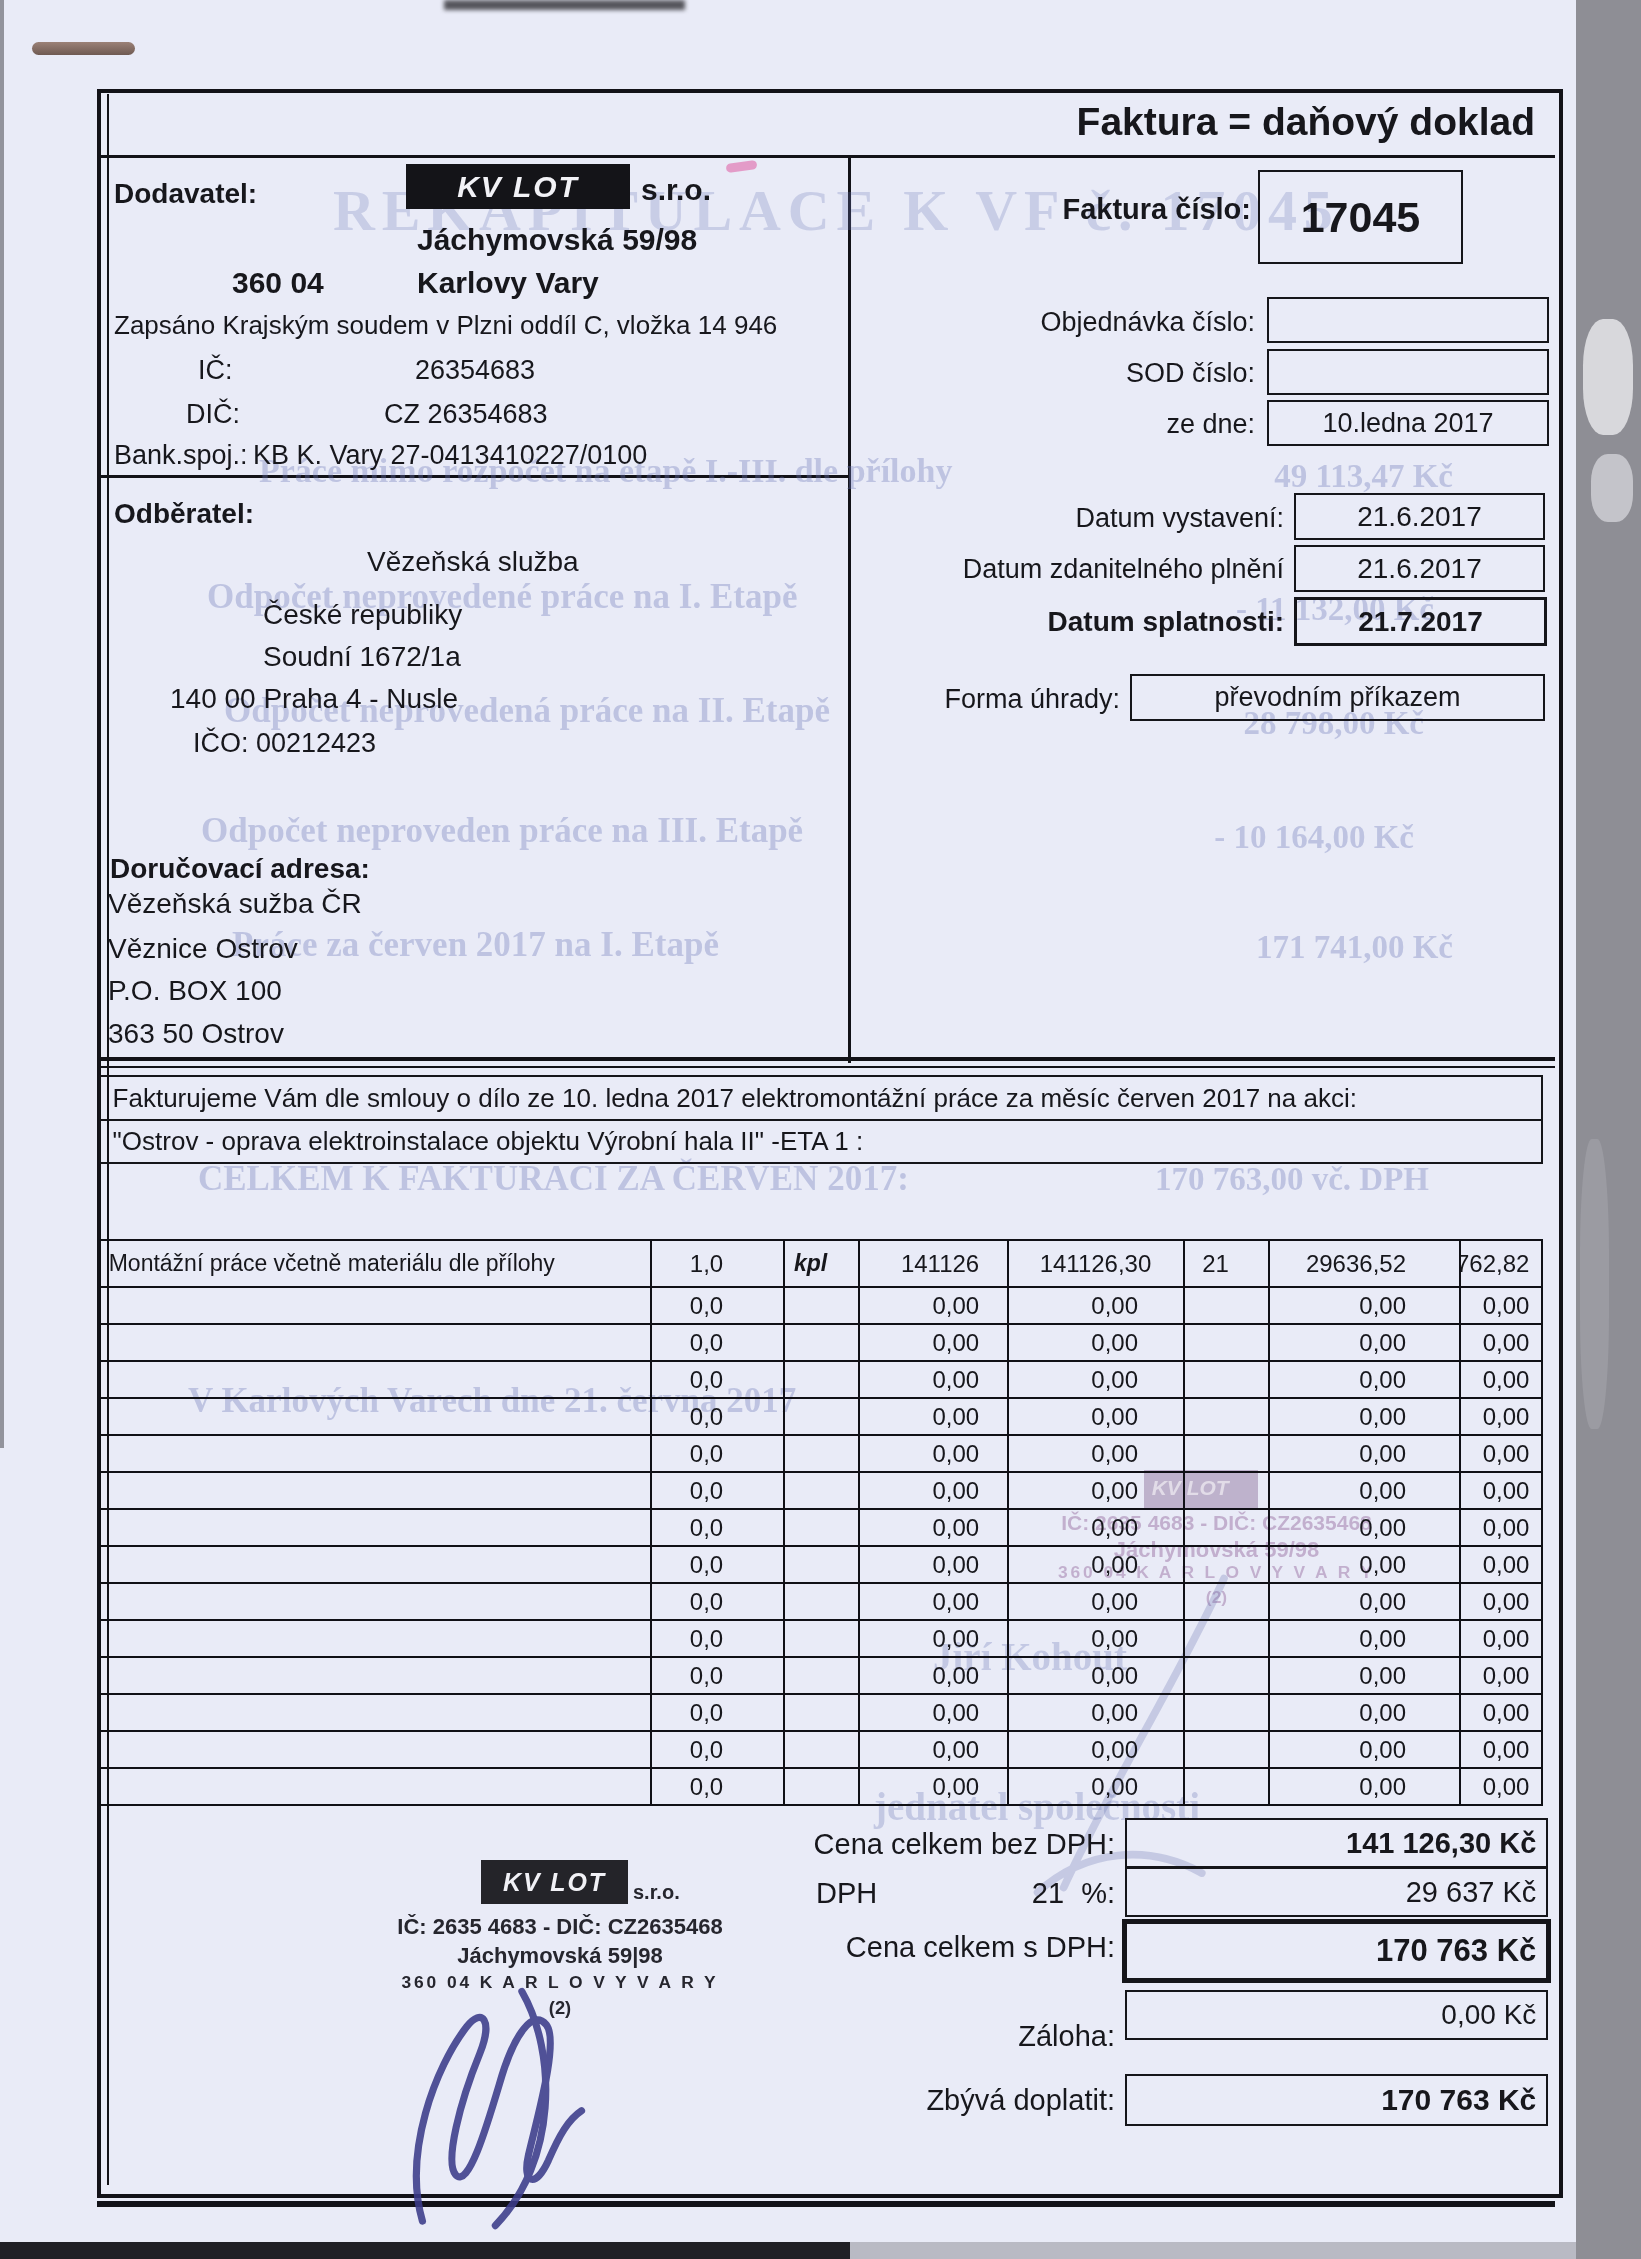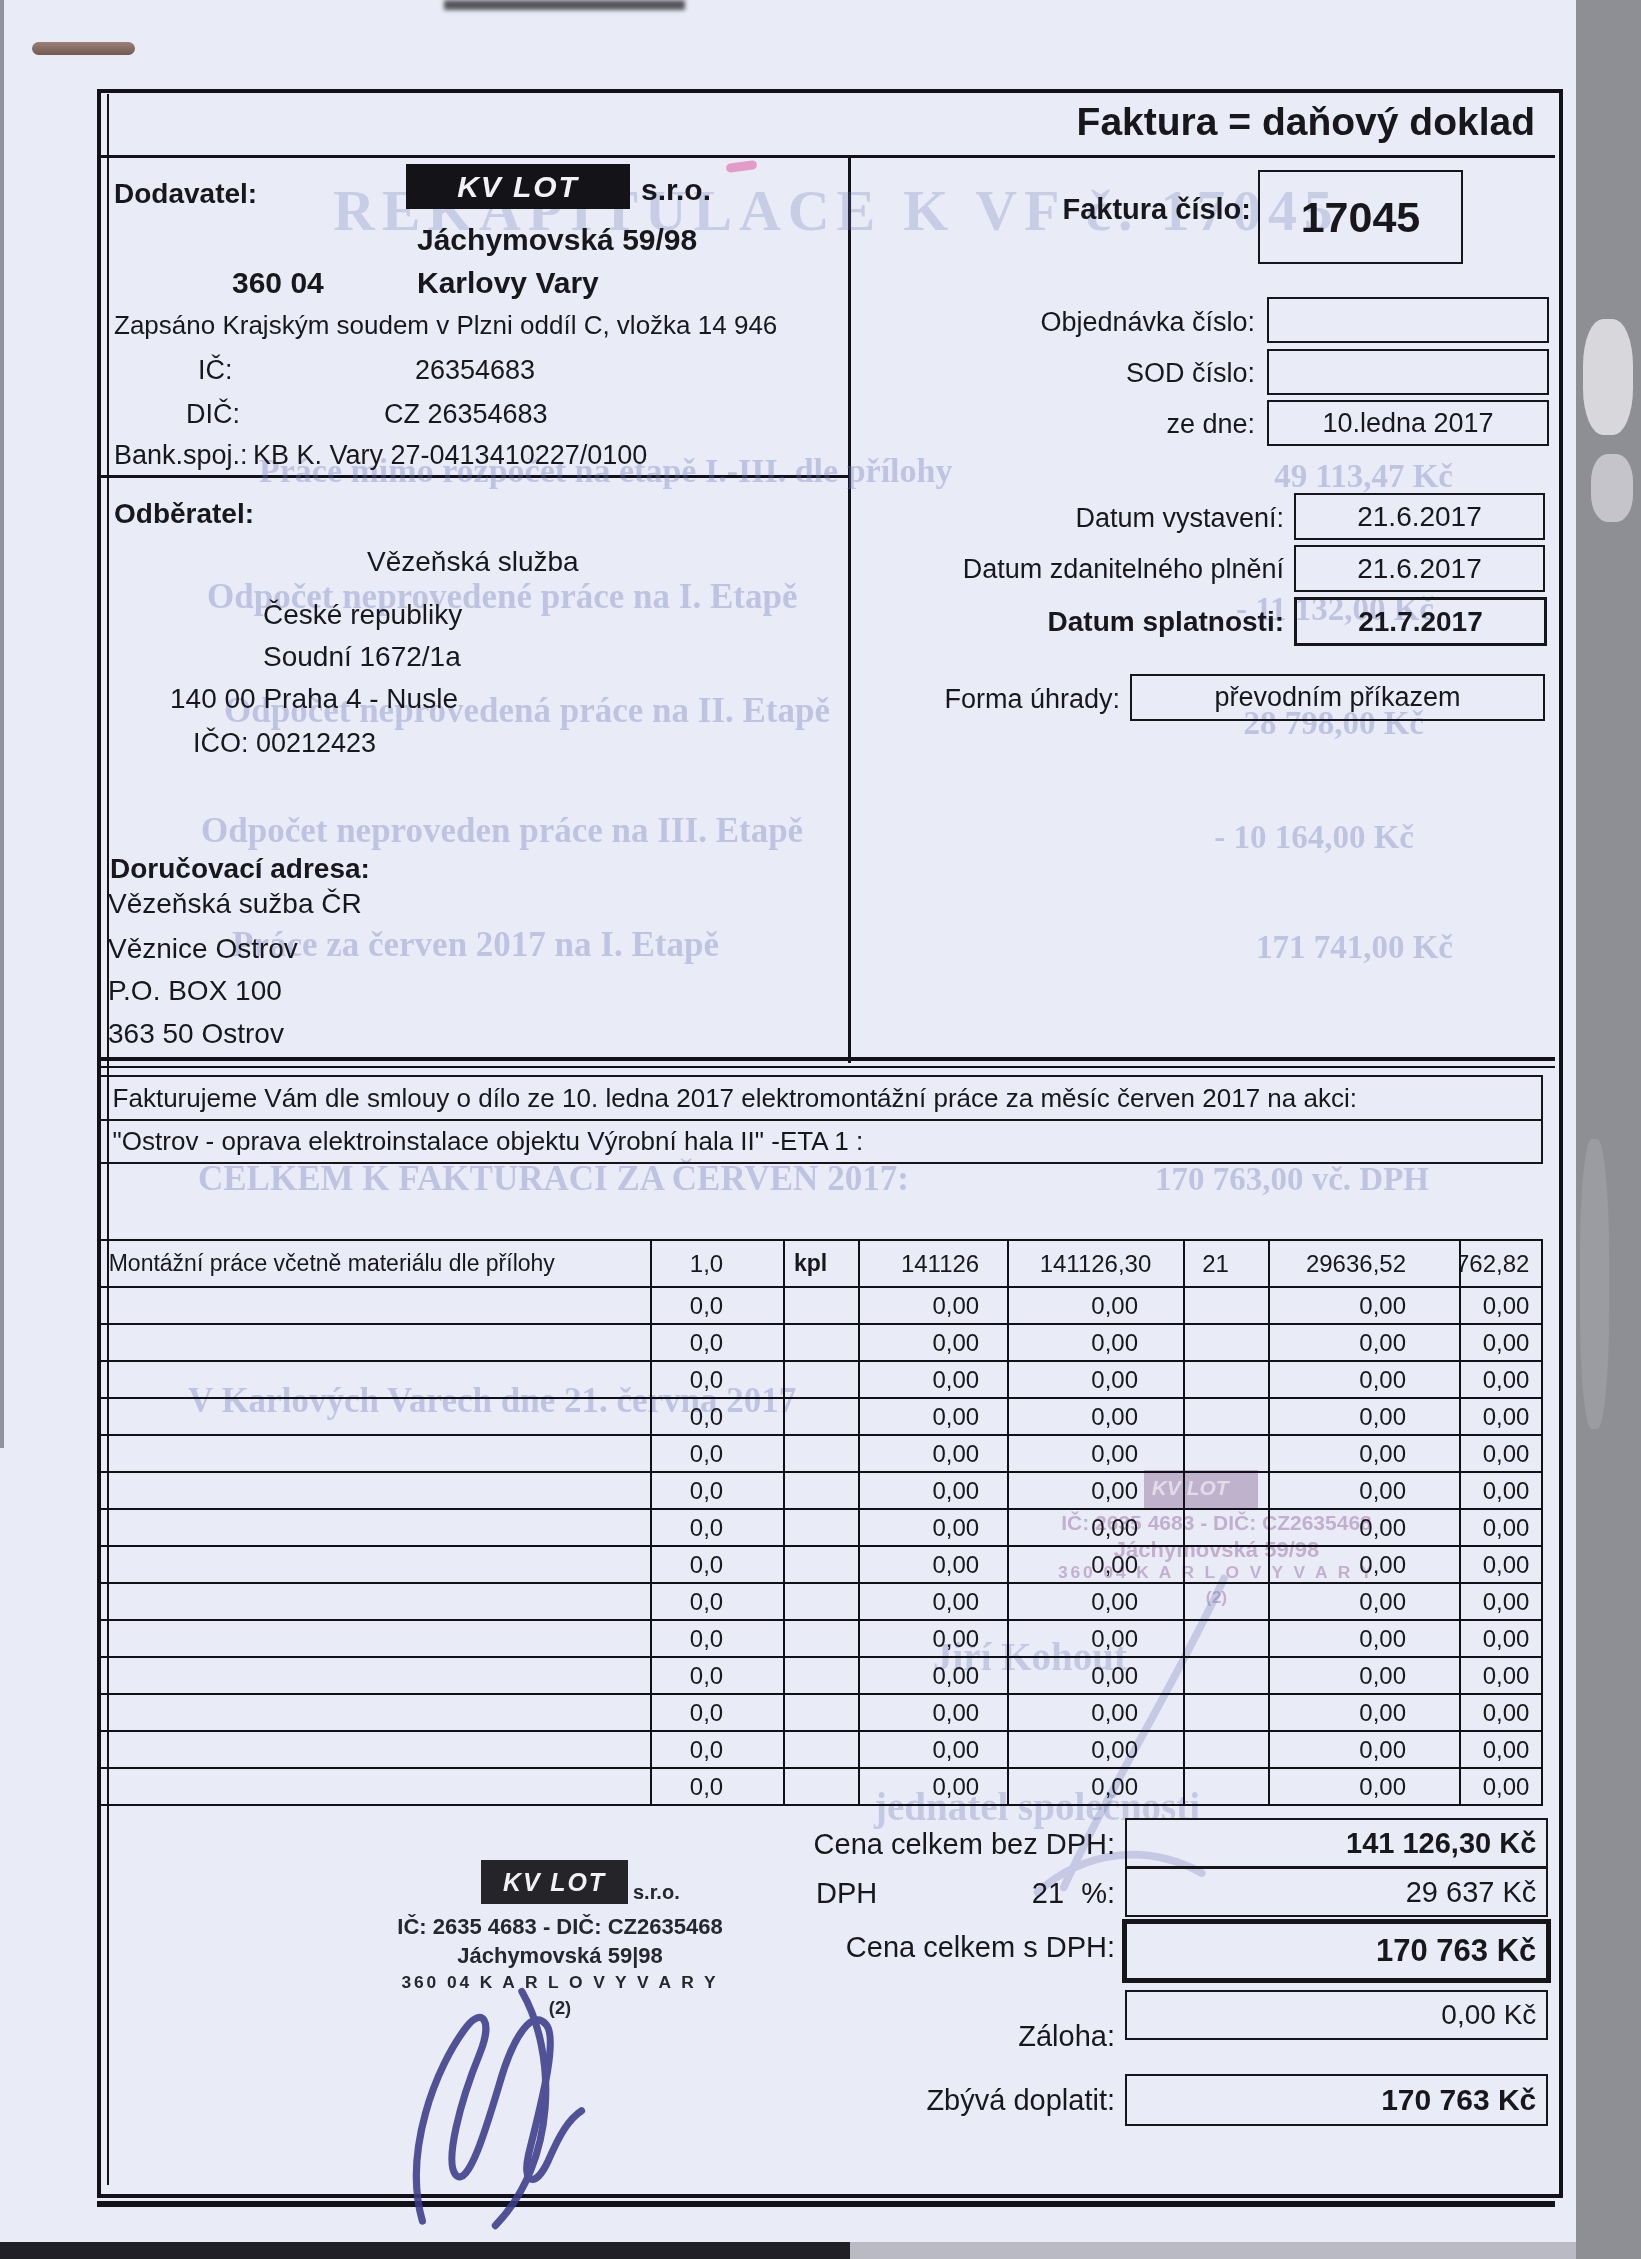--- a/index.html
+++ b/index.html
@@ -1,20 +1,20 @@
 <!DOCTYPE html>
 <html><head>
 <meta charset="utf-8">
 <style>
   html,body{margin:0;padding:0;}
   body{width:1641px;height:2259px;position:relative;background:#b9bac4;overflow:hidden;}
   .abs{position:absolute;}
   .t{font-family:"Liberation Sans",sans-serif;color:#17171c;white-space:nowrap;}
   .b{font-weight:bold;}
-  .i{}
+  .i{font-style:italic;}
   .u{text-decoration-thickness:2.4px;text-underline-offset:4.8px;}
   .r{text-align:right;}
   .c{text-align:center;}
   .box{border:2.9px solid #15151a;background:transparent;}
   .ghost{font-family:"Liberation Serif",serif;font-weight:bold;color:#6d79b8;opacity:.34;filter:blur(0.5px);white-space:nowrap;}
   .ghostpink{font-family:"Liberation Serif",serif;font-weight:bold;color:#8d5f96;opacity:.42;filter:blur(0.5px);white-space:nowrap;}
   .paper{left:0;top:0;width:1576px;height:2242px;background:#e9ebf7;}
   .frame{left:97px;top:89px;width:1458px;height:2101px;border:4.8px solid #121218;}
   .logo-black{background:#141418;color:#f2f2f6;font-family:"Liberation Sans",sans-serif;
     font-weight:bold;font-style:italic;display:flex;align-items:center;justify-content:center;letter-spacing:1.9px;}

